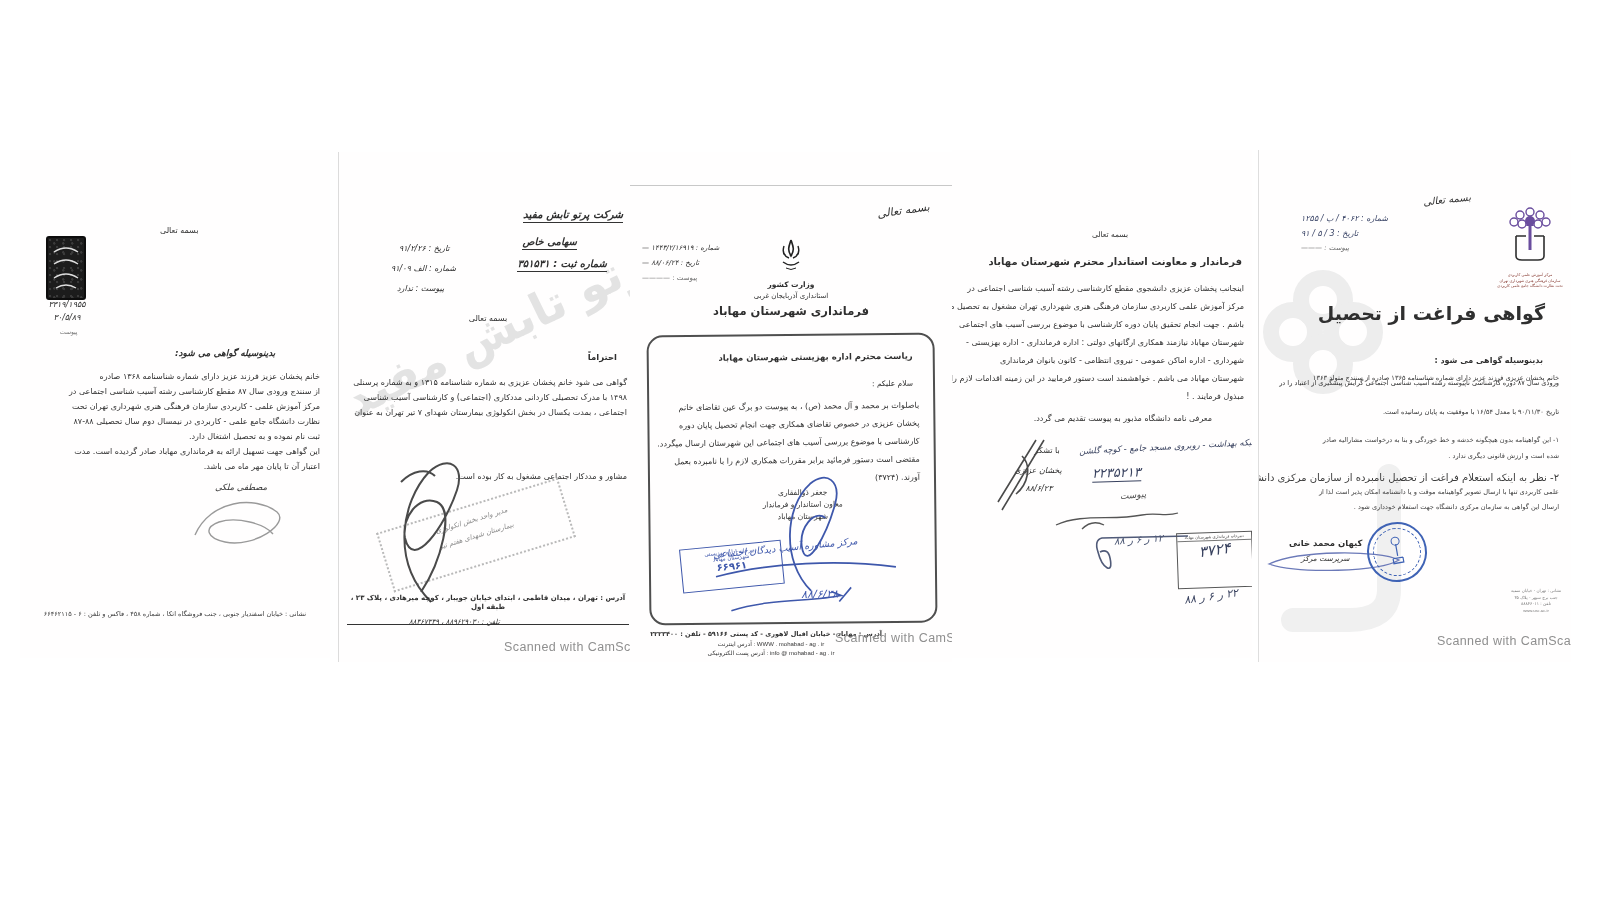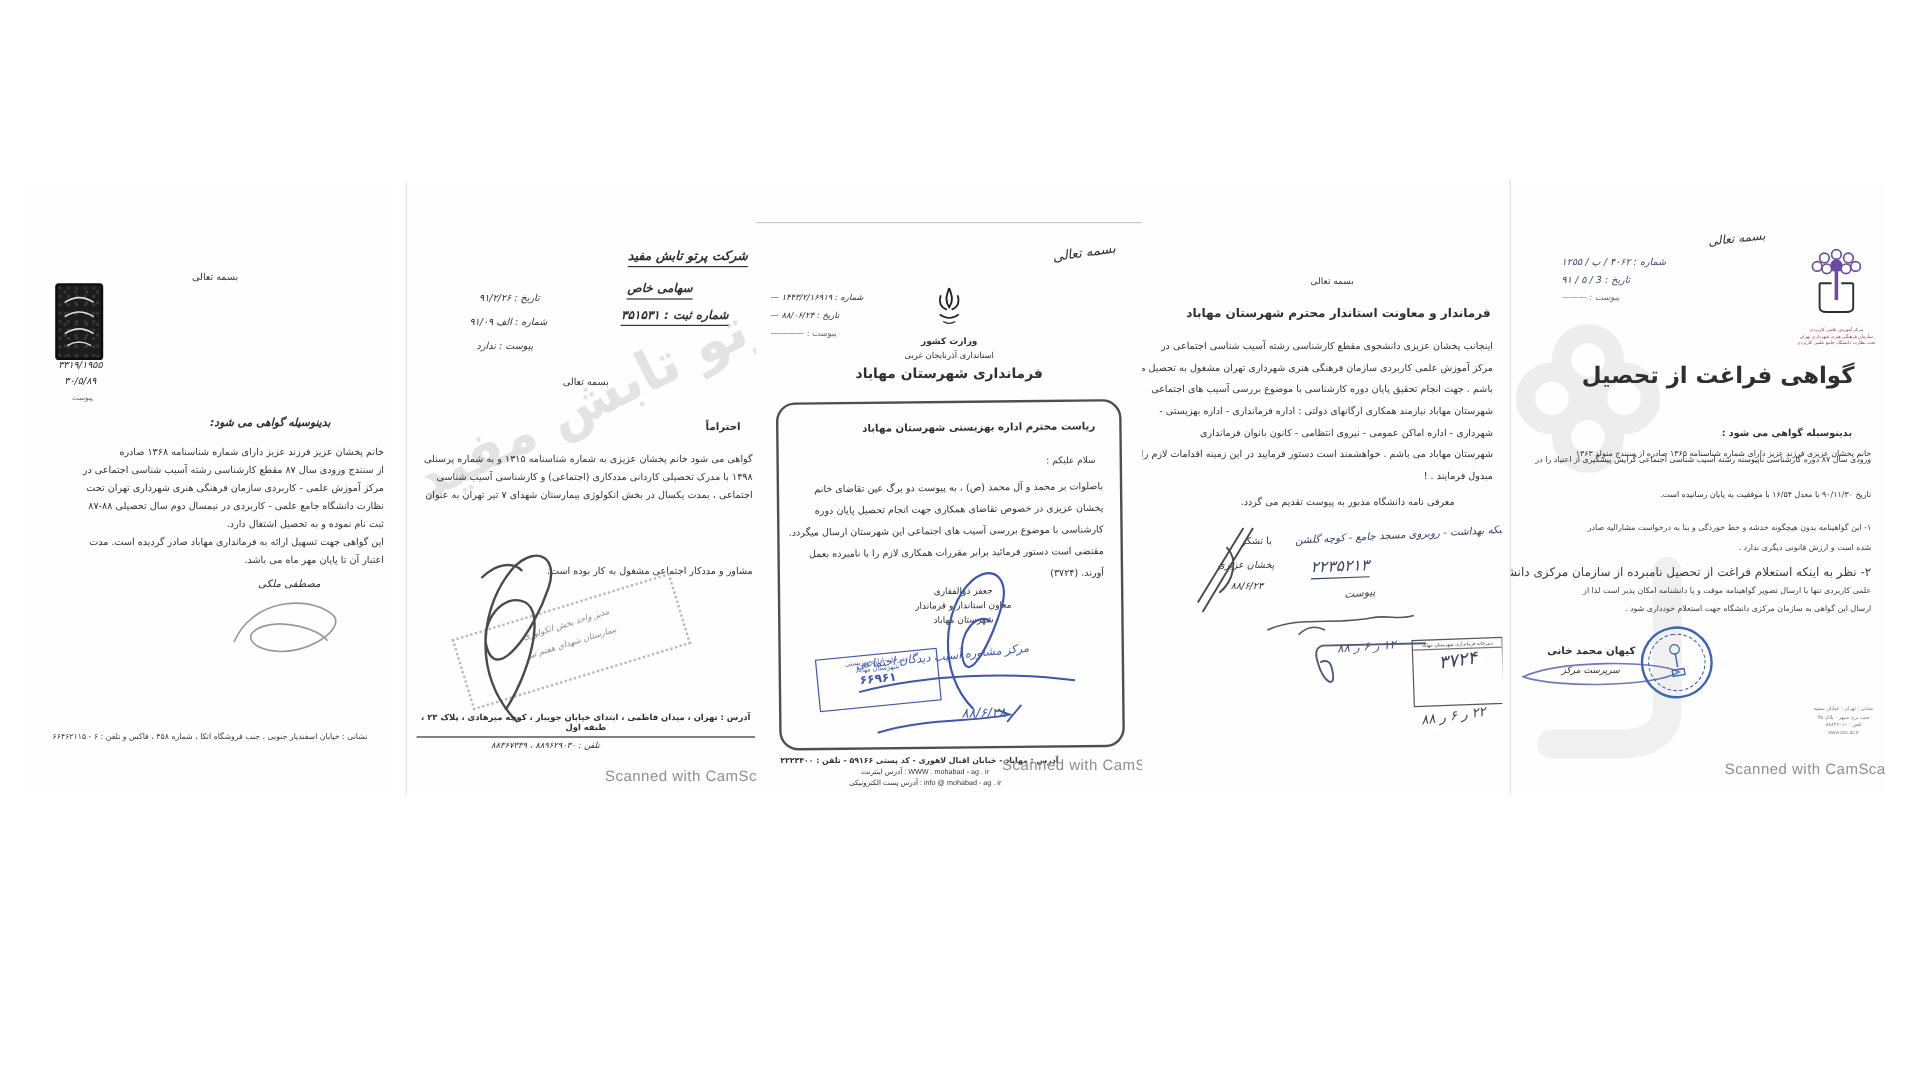--- a/index.html
+++ b/index.html
@@ -71,21 +71,21 @@
       <div class="t" style="right:10px;top:320px;font-size:8px;">مشاور و مددکار اجتماعی مشغول به کار بوده است.</div>
     </div>
     <div style="position:absolute;left:42px;top:352px;width:190px;height:62px;border:2px dotted #b9b9b9;transform:rotate(-17deg);text-align:center;padding-top:10px;box-sizing:border-box;">
       <div class="hand" style="font-size:7px;color:#8d8d8d;">مدیر واحد بخش انکولوژی</div>
       <div class="hand" style="font-size:7px;color:#8d8d8d;margin-top:8px;">بیمارستان شهدای هفتم تیر</div>
     </div>
     <svg style="left:22px;top:290px;" width="140" height="170" viewBox="0 0 140 170">
       <path d="M70 160 C30 120 40 60 68 30 C88 12 104 24 96 48 C84 84 52 130 44 96 C40 76 58 52 76 60 C94 68 80 120 60 150" stroke="#4a4a4a" stroke-width="2" fill="none"></path>
       <path d="M40 40 C52 28 66 26 74 34" stroke="#4a4a4a" stroke-width="2" fill="none"></path>
     </svg>
-    <div class="t c" style="left:8px;right:8px;top:442px;font-size:7px;font-weight:bold;border-bottom:1.2px solid #333;padding-bottom:2px;white-space:normal;">آدرس : تهران ، میدان فاطمی ، ابتدای خیابان جویبار ، کوچه میرهادی ، پلاک ۲۳ ، طبقه اول</div>
+    <div class="t c" style="left:8px;right:8px;top:442px;font-size:7px;font-weight:bold;border-bottom:1.2px solid #333;padding-bottom:12px;white-space:normal;">آدرس : تهران ، میدان فاطمی ، ابتدای خیابان جویبار ، کوچه میرهادی ، پلاک ۲۳ ، طبقه اول</div>
     <div class="t hand" style="left:70px;top:466px;font-size:7px;">تلفن : ۸۸۹۶۲۹۰۳۰ ، ۸۸۳۶۷۳۳۹</div>
     <div class="cam" style="left:165px;top:488px;">Scanned with CamScanner</div>
   </section>
 
   <section class="doc" style="left:630px;top:152px;width:322px;height:510px;">
     <div style="position:absolute;left:0;right:0;top:33px;border-top:1.5px solid #c8c8c8;"></div>
     <div class="t hand" style="right:22px;top:52px;font-size:11px;transform:rotate(-8deg);">بسمه تعالی</div>
     <div class="t hand" style="left:12px;top:92px;font-size:7px;">شماره : ۱۴۴۳/۲/۱۶۹۱۹ —</div>
     <div class="t hand" style="left:12px;top:107px;font-size:7px;">تاریخ : ۸۸/۰۶/۲۴ —</div>
     <div class="t" style="left:12px;top:122px;font-size:7px;color:#6b6b6b;">پیوست : ————</div>

